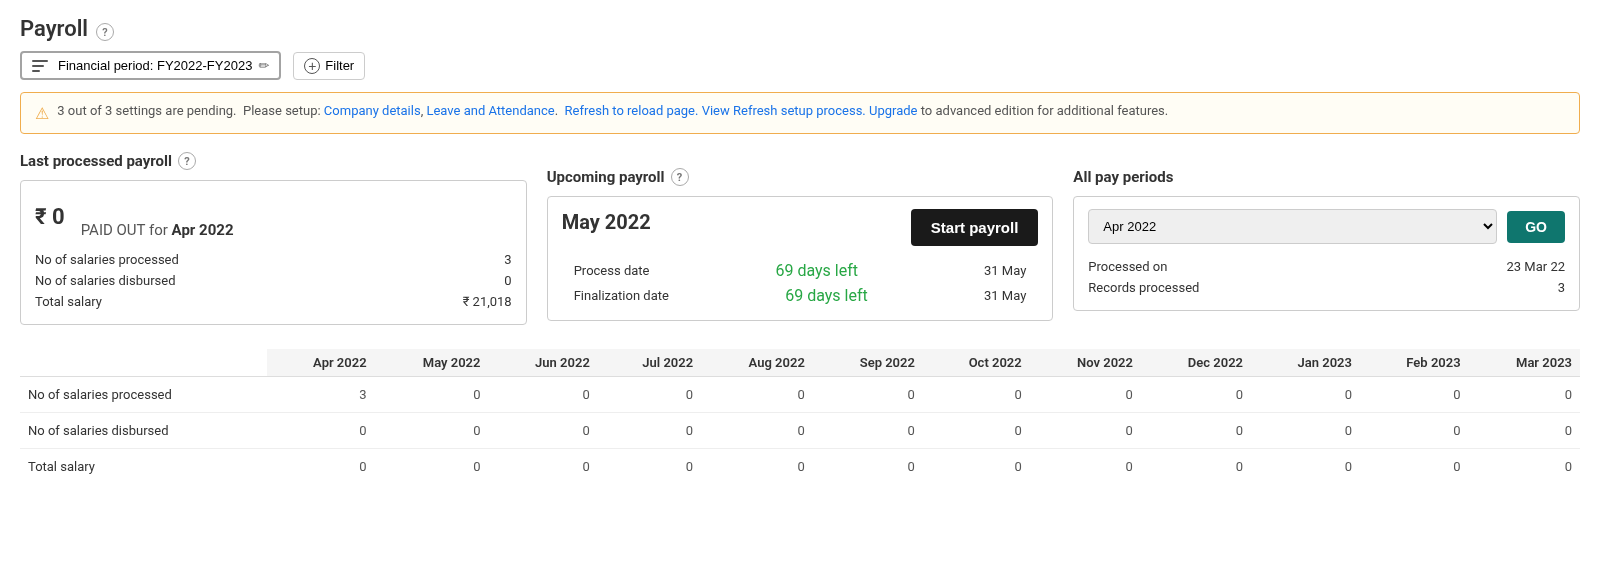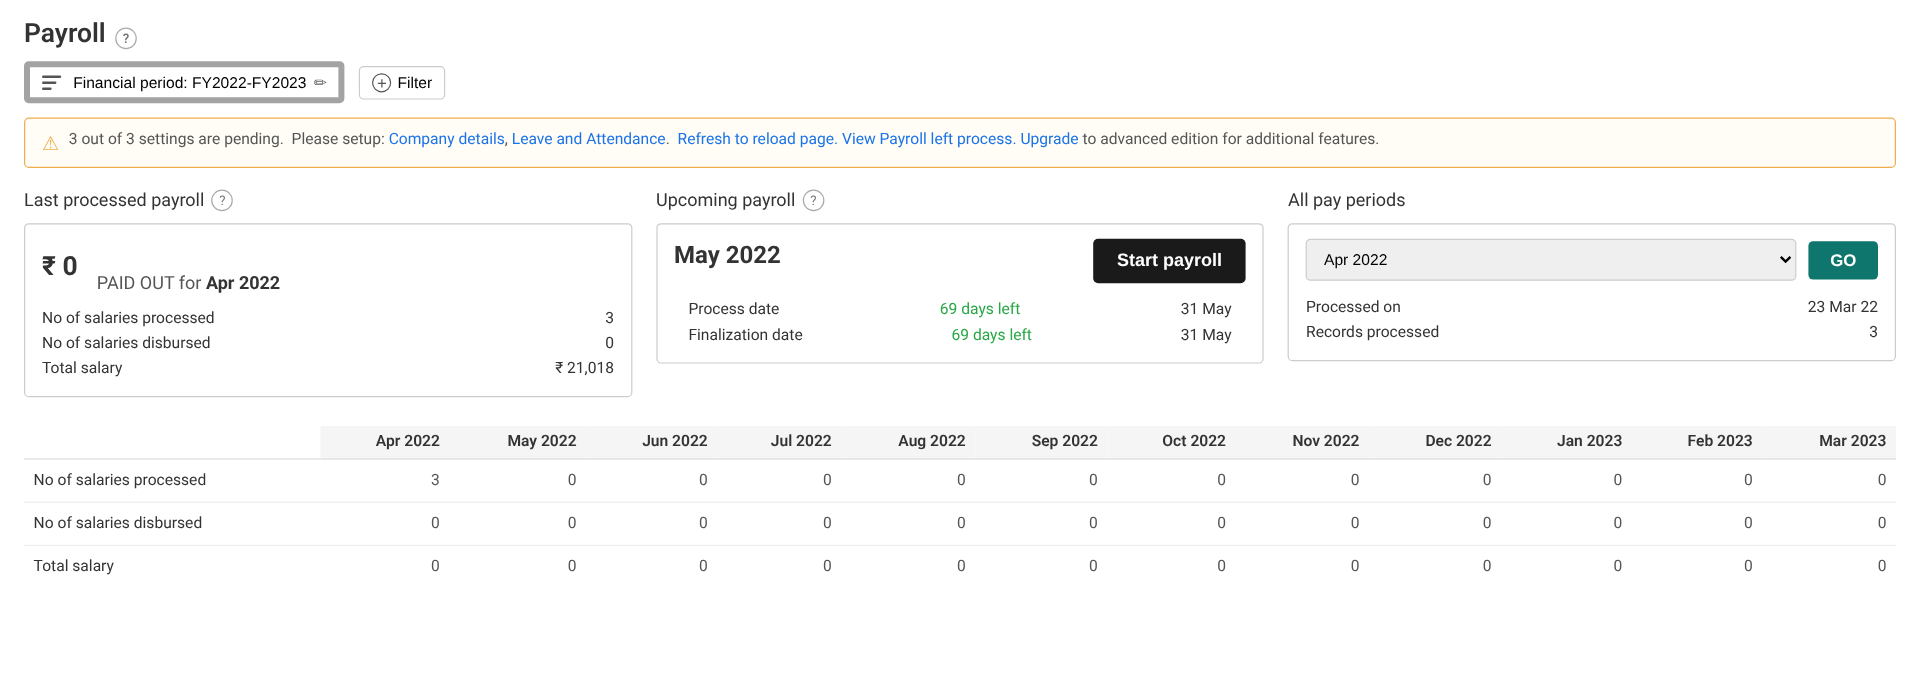--- a/index.html
+++ b/index.html
@@ -47,21 +47,21 @@
       background: #555;
       border-radius: 1px;
     }
     .filter-icon-lines span:nth-child(1) { width: 16px; }
     .filter-icon-lines span:nth-child(2) { width: 12px; }
     .filter-icon-lines span:nth-child(3) { width: 8px; }
     .period-btn {
       display: flex;
       align-items: center;
       gap: 6px;
-      border: 5px solid #a3a3a3;
+      border: 2px solid #a3a3a3;
       border-radius: 4px;
       padding: 5px 10px;
       cursor: pointer;
       background: #fff;
       font-size: 13px;
     }
     .edit-icon {
       font-size: 13px;
       color: #666;
       cursor: pointer;
@@ -109,21 +109,21 @@
     .alert-text a {
       color: #1a73e8;
       text-decoration: none;
     }
     .alert-text strong a {
       font-weight: 400;
       text-align: center;
     }
     .section-header {
       font-size: 15px;
-      font-weight: 400;
+      font-weight: 700;
       margin-bottom: 10px;
       display: flex;
       align-items: flex-start;
       gap: 6px;
     }
 
     .last-payroll-card {
       border: 1px solid #ccc;
       border-radius: 4px;
       padding: 12px 14px;
@@ -178,21 +178,21 @@
     }
     .date-row {
       display: flex;
       align-items: center;
       justify-content: space-between;
       font-size: 13px;
       padding: 3px 12px;
     }
     .days-left {
       color: #28a745;
-      font-size: 13px;
+      font-size: 16px;
       text-align: right;
     }
     .date-val { color: #333; font-size: 13px; }
     .all-periods-card {
       border: 1px solid #ccc;
       border-radius: 4px;
       padding: 12px 14px;
     }
     .periods-select-row {
       display: flex;
@@ -254,20 +254,21 @@
     .sections-wrapper {
       display: flex;
       gap: 0;
       margin-bottom: 24px;
     }
     .section-block {
       flex: 1;
     }
     .section-block + .section-block {
       margin-left: 20px;
+      margin-top: 16px;
     }
   </style>
 </head>
 <body>
 
 <div class="page-title">
   <span>Payroll</span>
   <span class="help-icon">?</span>
 </div>
 
@@ -287,21 +288,21 @@
   </button>
 </div>
 
 <div class="alert-banner">
   <span class="alert-icon">⚠</span>
   <span class="alert-text">
     3 out of 3 settings are pending.&nbsp; Please setup: 
     <a href="#">Company details</a>, 
     <a href="#">Leave and Attendance</a>.&nbsp; 
     <a href="#">Refresh to reload page.</a> 
-    <a href="#">View Payroll left process.</a>
+    <a href="#">View Refresh setup process.</a>
     <strong><a href="#">Upgrade</a></strong>
     <span> to advanced edition for additional features.</span>
   </span>
 </div>
 
 <div class="sections-wrapper">
 
   <div class="section-block">
     <div class="section-header">
       <span>Last processed payroll</span>

